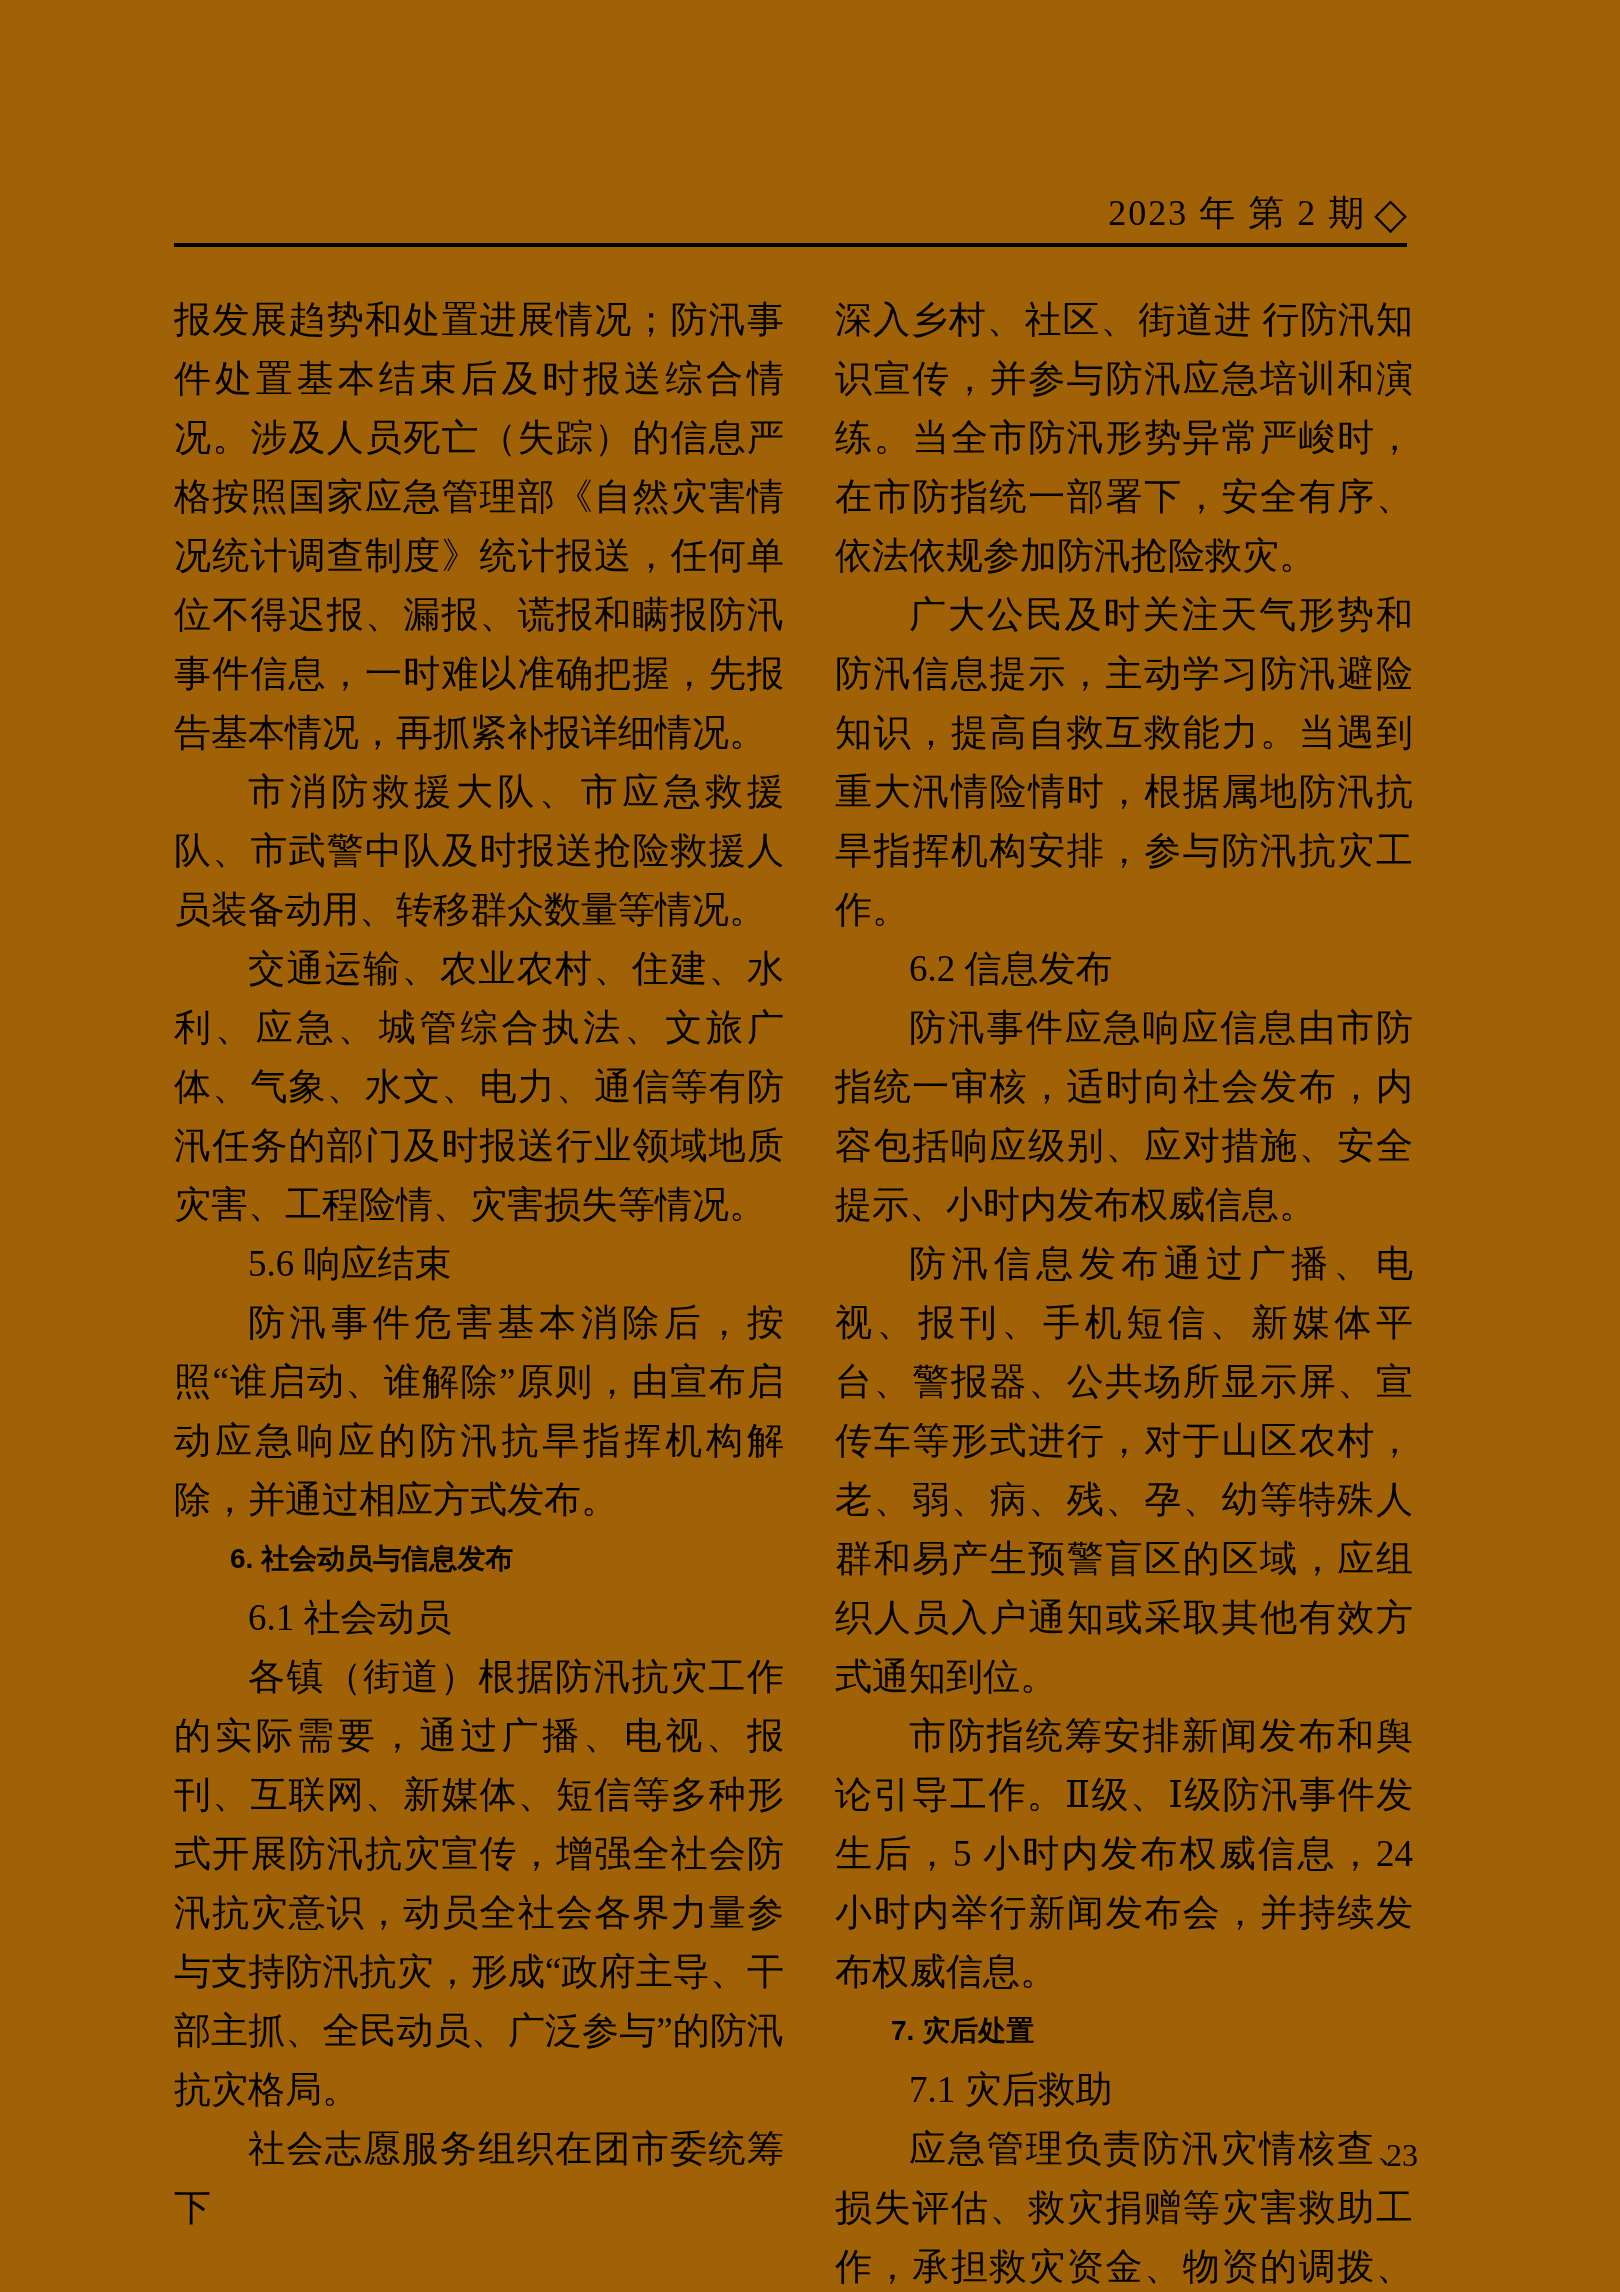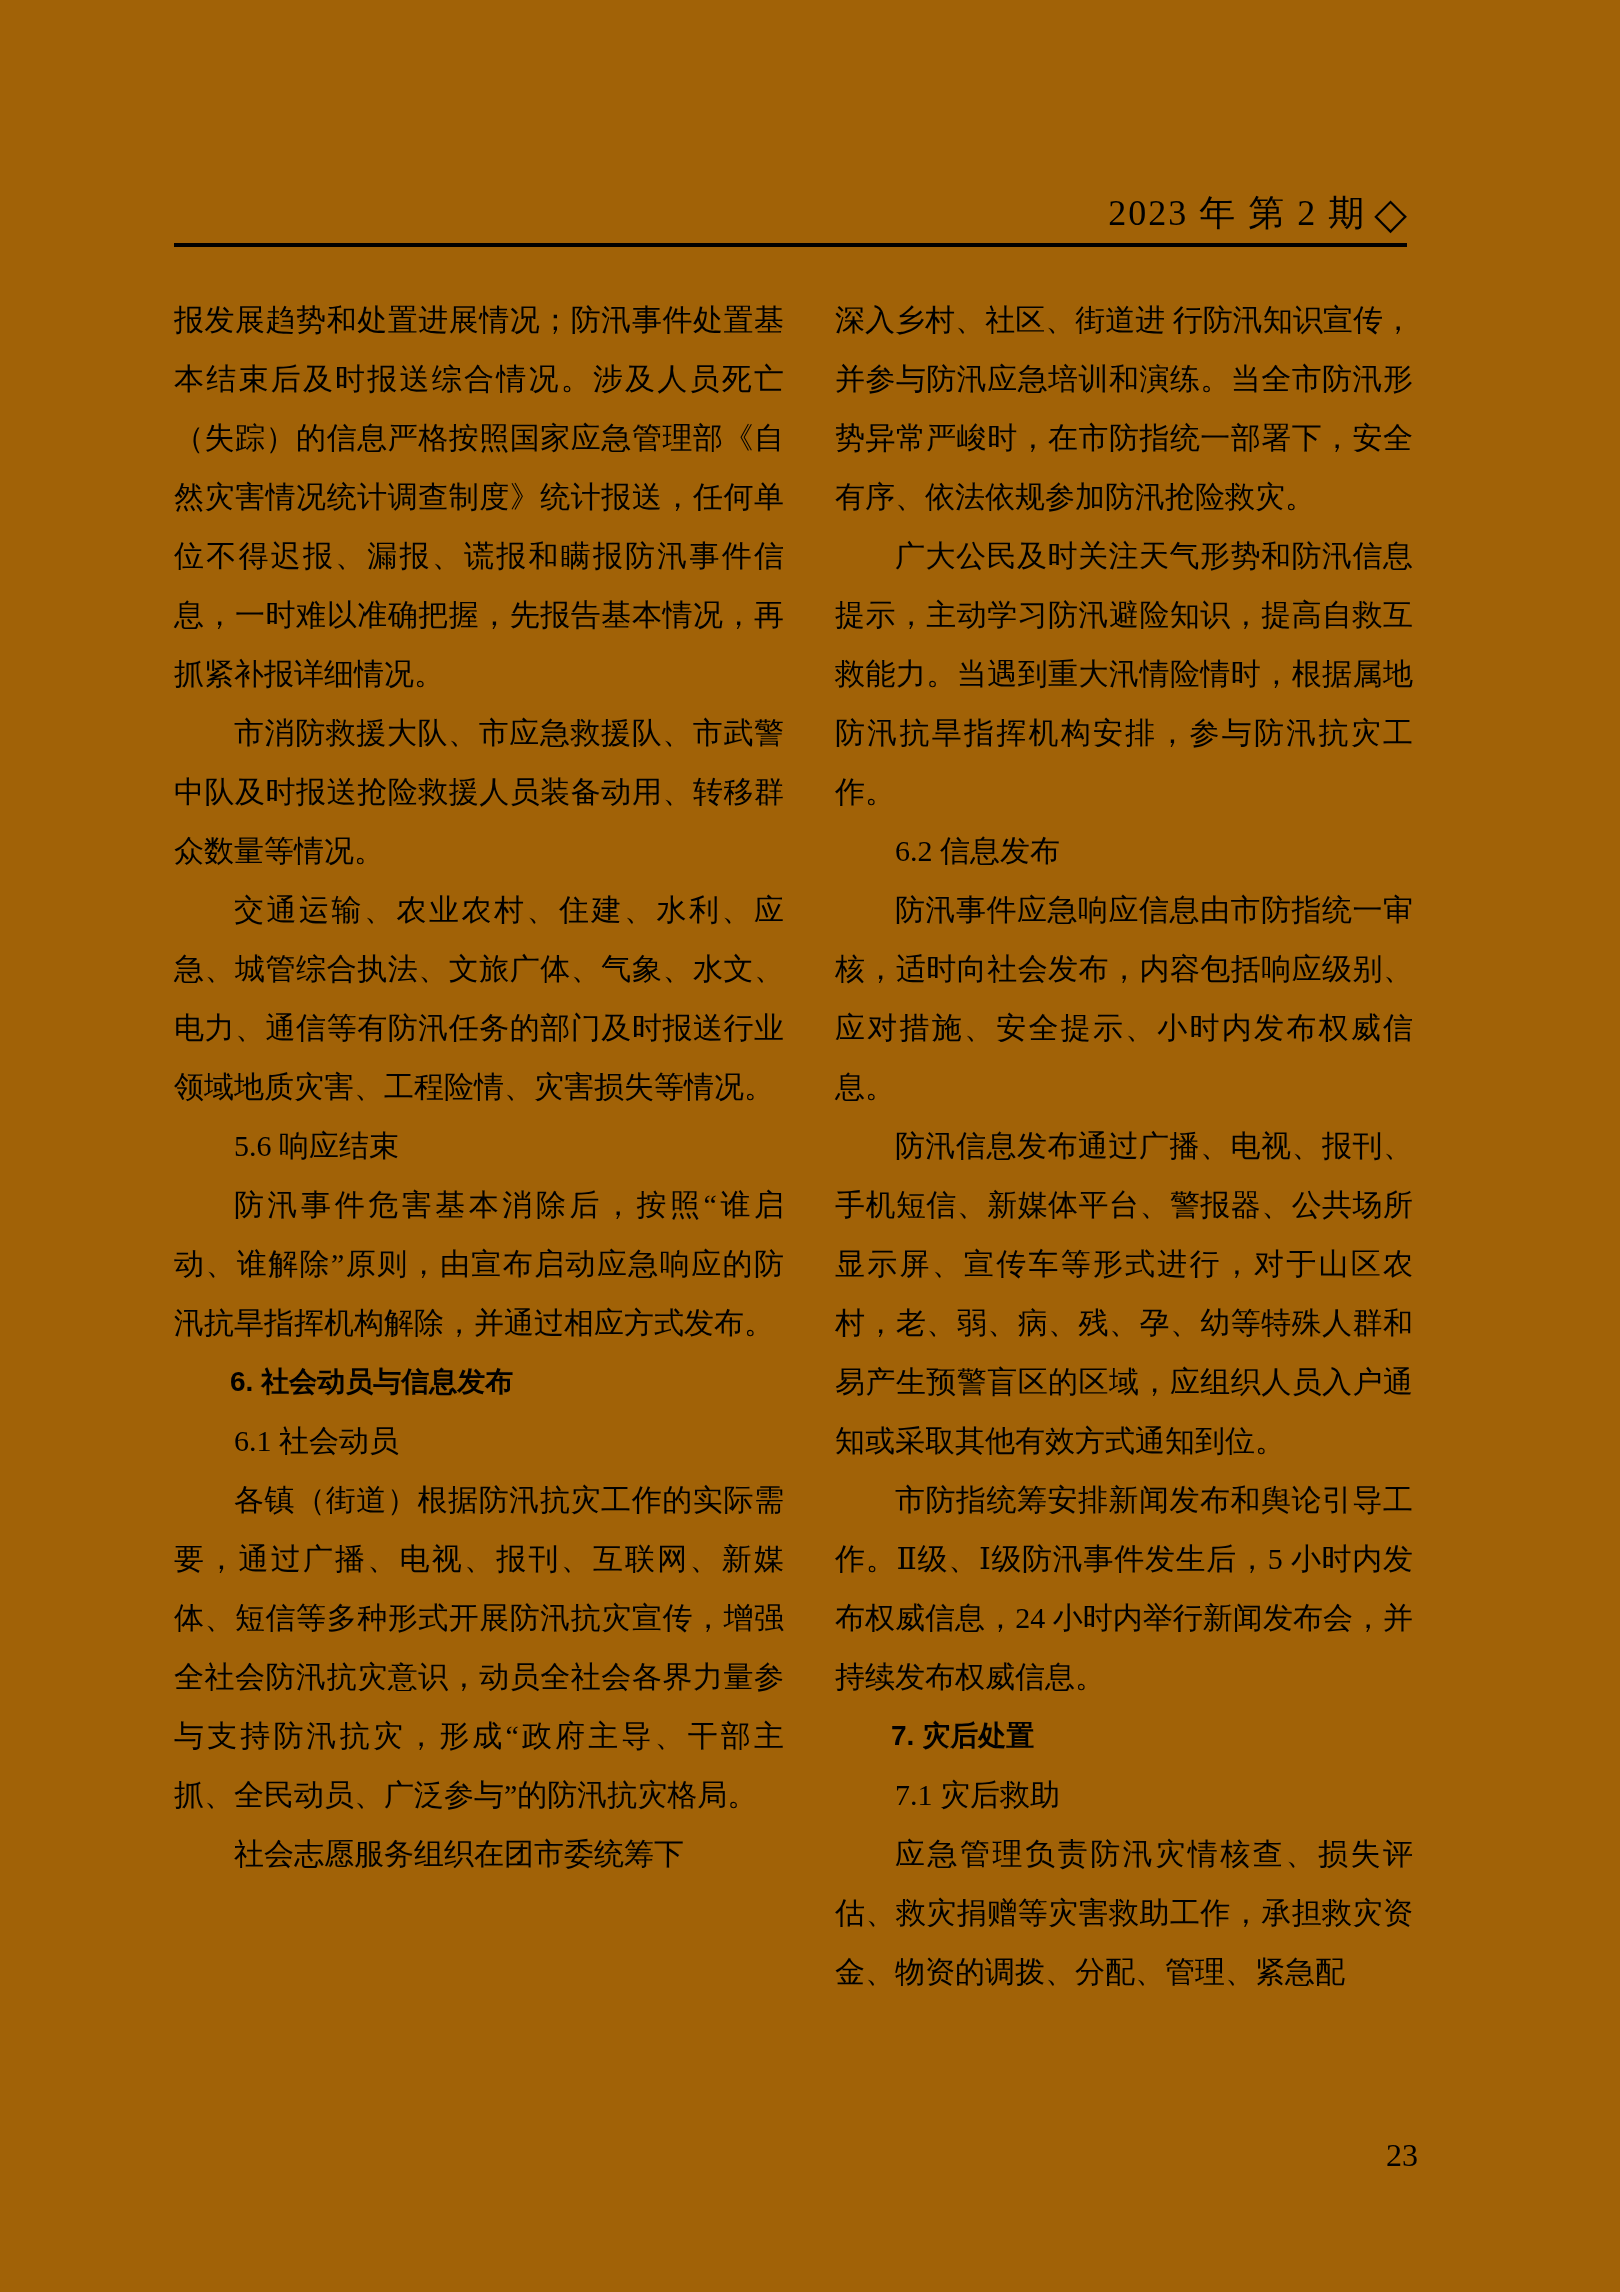--- a/index.html
+++ b/index.html
@@ -51,21 +51,21 @@
     gap: 51px;
   }
   .col {
     display: block;
   }
   .col-left  { width: 610px; }
   .col-right { width: 578px; }
   .col p {
     margin: 0;
     padding: 0;
-    font-size: 30px;
+    font-size: 37px;
     line-height: 59px;
     text-align: justify;
     text-justify: inter-character;
     text-indent: 2em;
     word-break: break-all;
   }
   .col p.para-noindent {
     text-indent: 0;
   }
   .col p.h2 {

